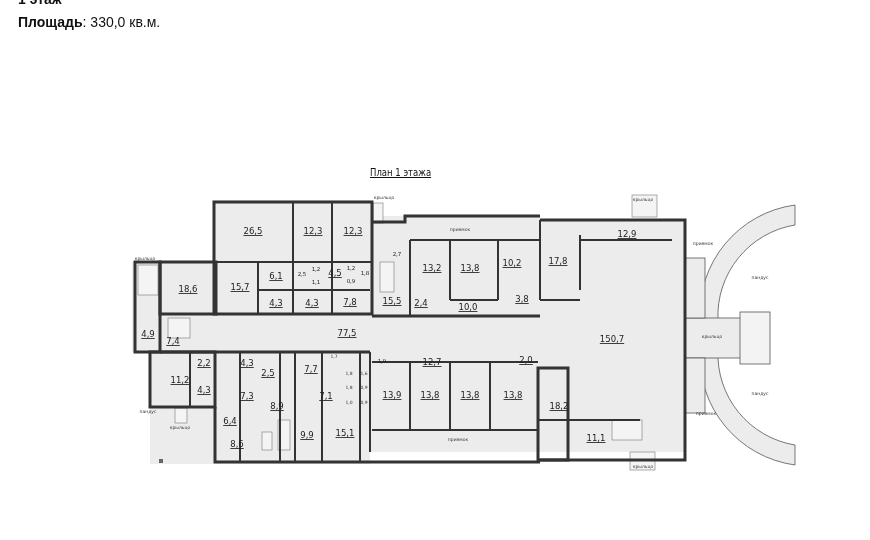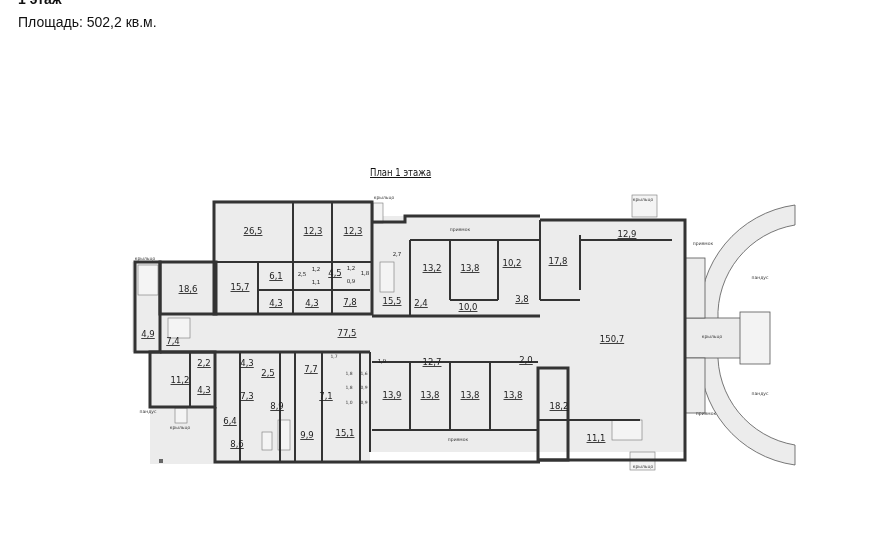--- a/index.html
+++ b/index.html
@@ -1,31 +1,31 @@
 <!DOCTYPE html>
 <html><head>
 <meta charset="utf-8">
 <style>
   html,body{margin:0;padding:0;background:#fff;}
   body{width:870px;height:540px;position:relative;overflow:hidden;font-family:"Liberation Sans",sans-serif;color:#111;}
   .hdr{position:absolute;left:18px;font-size:14px;}
   .hdr1{top:-9px;font-weight:bold;}
   .hdr2{top:14px;}
-  .hdr2 b{font-weight:normal;}
+  .hdr2 b{font-weight:bold;}
   .plan-title{position:absolute;left:370px;top:167px;font-size:10px;text-decoration:underline;font-family:"DejaVu Sans",sans-serif;transform:scaleX(0.85);transform-origin:left;}
   svg{position:absolute;left:0;top:0;}
   .lbl{font-family:"DejaVu Sans",sans-serif;font-size:8.5px;fill:#222;text-anchor:middle;text-decoration:underline;}
   .lblsm{font-family:"DejaVu Sans",sans-serif;font-size:5.5px;fill:#222;text-anchor:middle;}
   .tiny{font-family:"DejaVu Sans",sans-serif;font-size:4.5px;fill:#333;text-anchor:middle;}
 </style>
 </head>
 <body>
 
 <div class="hdr hdr1">1 этаж</div>
-<div class="hdr hdr2"><b>Площадь</b><span>: 502,2 кв.м.</span></div>
+<div class="hdr hdr2"><b>Площадь</b><span>: 330,0 кв.м.</span></div>
 <div class="plan-title">План 1 этажа</div>
 
 <svg width="870" height="540" viewBox="0 0 870 540">
 
   <g fill="#ececec">
     <rect x="214" y="200" width="158" height="115"></rect>
     <rect x="160" y="262" width="56" height="50"></rect>
     <rect x="372" y="216" width="168" height="100"></rect>
     <rect x="540" y="220" width="145" height="100"></rect>
     <rect x="135" y="312" width="550" height="40"></rect>

